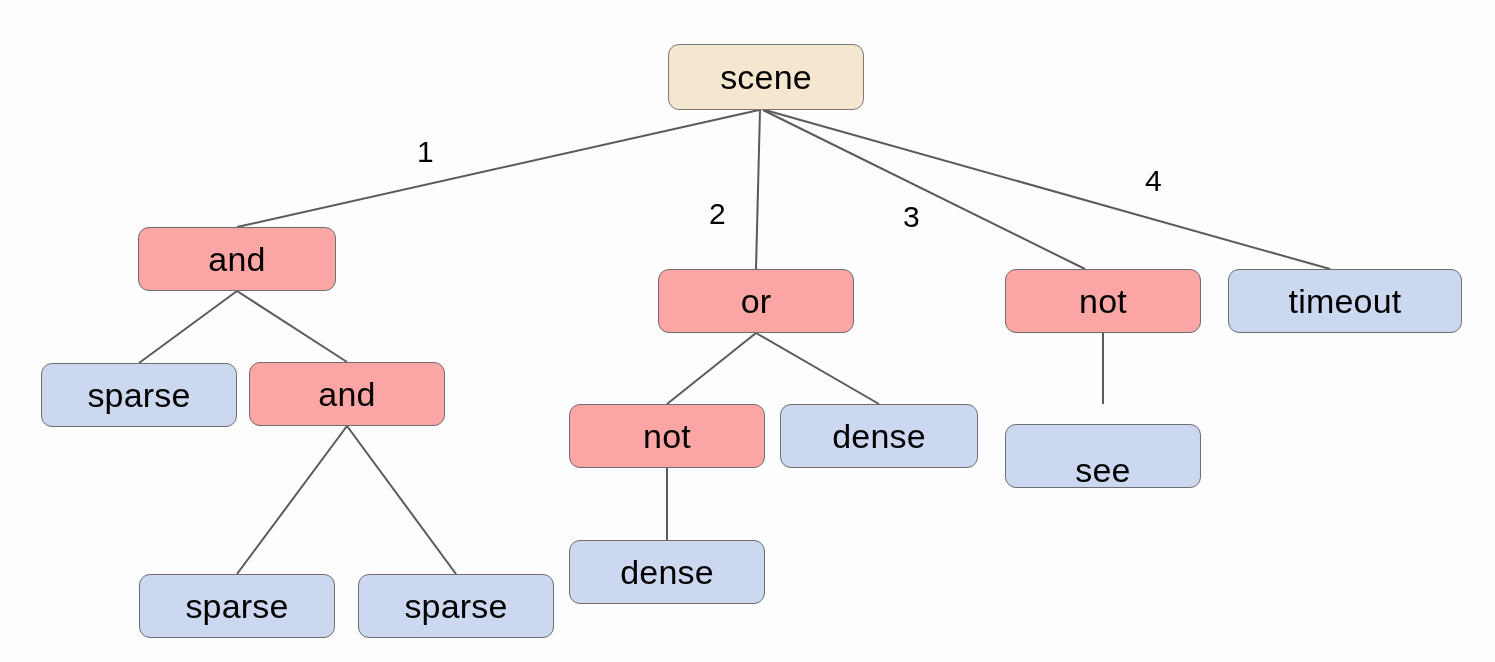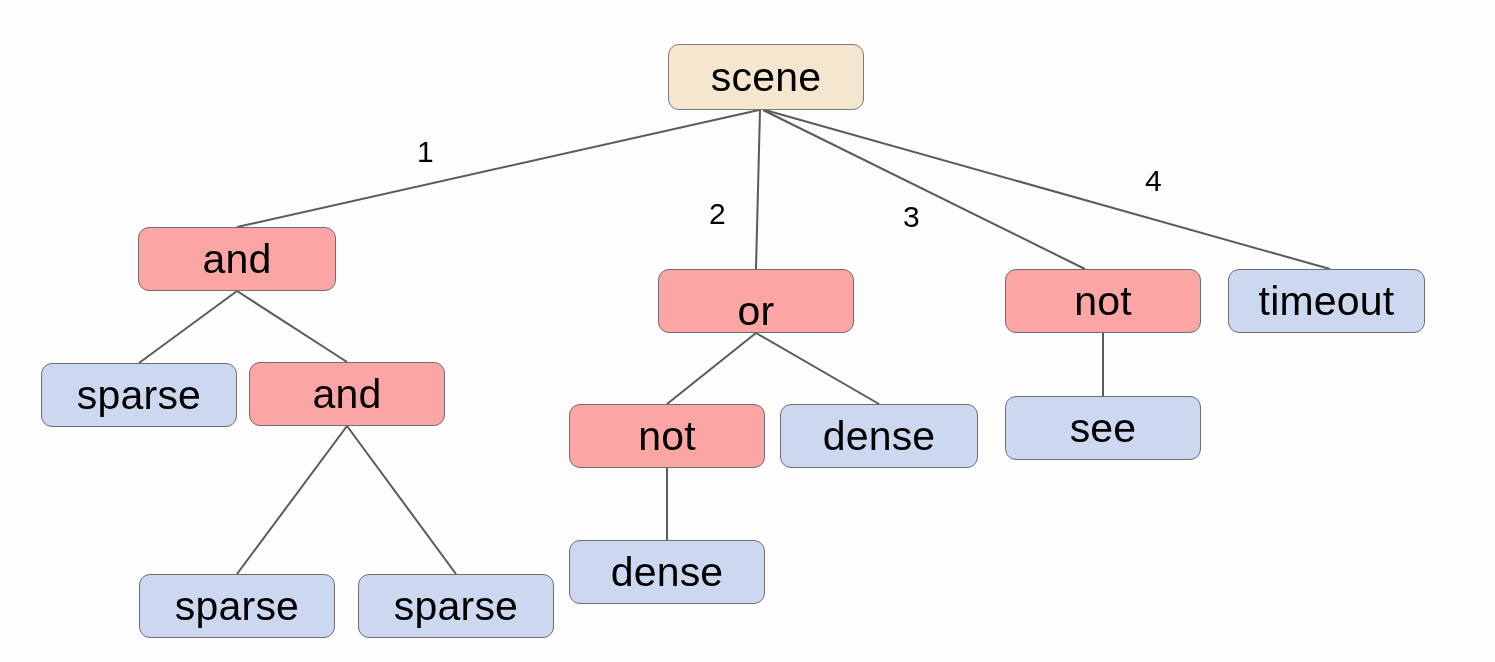--- a/index.html
+++ b/index.html
@@ -26,21 +26,21 @@
   }
   .node {
     position: absolute;
     box-sizing: border-box;
     border: 1.6px solid #666666;
     border-radius: 11px;
     display: flex;
     align-items: center;
     justify-content: center;
     color: #000000;
-    font-size: 41px;
+    font-size: 34px;
     line-height: 1;
     letter-spacing: 0.2px;
     white-space: nowrap;
     z-index: 2;
   }
   .node.root {
     background: #f5e6d0;
     border-color: #7a7a7a;
   }
   .node.op {
@@ -78,42 +78,42 @@
       <line x1="667" y1="468" x2="667" y2="540" stroke="#5a5a5a" stroke-width="2"></line>
       <line x1="1103" y1="333" x2="1103" y2="404" stroke="#5a5a5a" stroke-width="2"></line>
     </svg>
   <div id="node-layer">
       <div class="node root" style="left: 668px; top: 44px; width: 196px; height: 66px;">
         <span>scene</span>
       </div>
       <div class="node op" style="left: 138px; top: 227px; width: 198px; height: 64px;">
         <span>and</span>
       </div>
-      <div class="node op" style="left: 658px; top: 269px; width: 196px; height: 64px; align-items: flex-end;">
+      <div class="node op" style="left: 658px; top: 269px; width: 196px; height: 64px;">
         <span>or</span>
       </div>
       <div class="node op" style="left: 1005px; top: 269px; width: 196px; height: 64px;">
         <span>not</span>
       </div>
-      <div class="node leaf" style="left: 1228px; top: 269px; width: 197px; height: 64px;">
+      <div class="node leaf" style="left: 1228px; top: 269px; width: 234px; height: 64px;">
         <span>timeout</span>
       </div>
       <div class="node leaf" style="left: 41px; top: 363px; width: 196px; height: 64px;">
         <span>sparse</span>
       </div>
       <div class="node op" style="left: 249px; top: 362px; width: 196px; height: 64px;">
         <span>and</span>
       </div>
       <div class="node op" style="left: 569px; top: 404px; width: 196px; height: 64px;">
         <span>not</span>
       </div>
       <div class="node leaf" style="left: 780px; top: 404px; width: 198px; height: 64px;">
         <span>dense</span>
       </div>
-      <div class="node leaf" style="left: 1005px; top: 396px; width: 196px; height: 64px;">
+      <div class="node leaf" style="left: 1005px; top: 424px; width: 196px; height: 64px; align-items: flex-end;">
         <span>see</span>
       </div>
       <div class="node leaf" style="left: 569px; top: 540px; width: 196px; height: 64px;">
         <span>dense</span>
       </div>
       <div class="node leaf" style="left: 139px; top: 574px; width: 196px; height: 64px;">
         <span>sparse</span>
       </div>
       <div class="node leaf" style="left: 358px; top: 574px; width: 196px; height: 64px;">
         <span>sparse</span>

